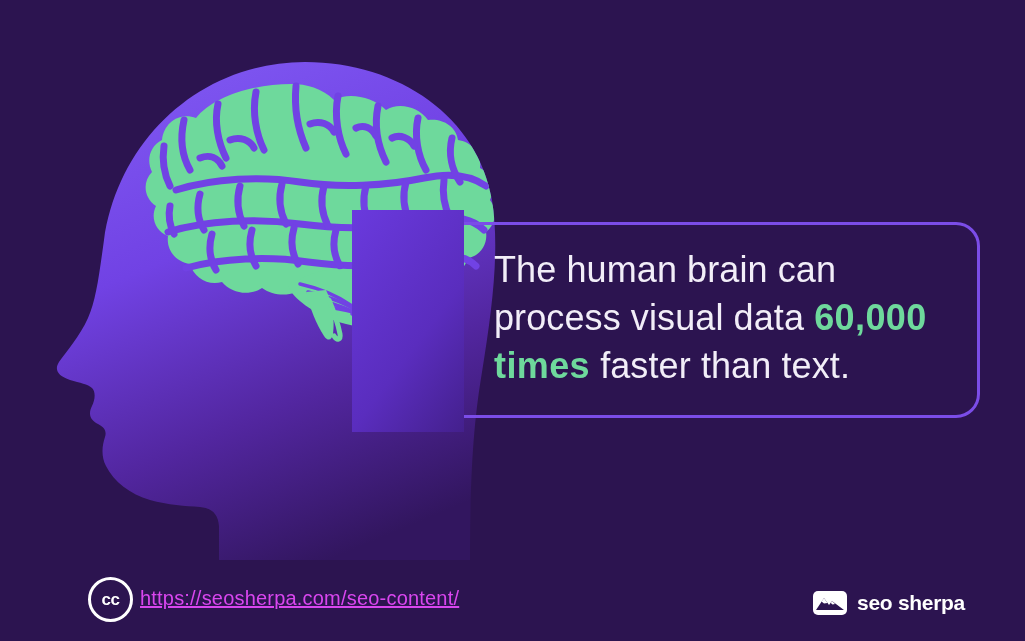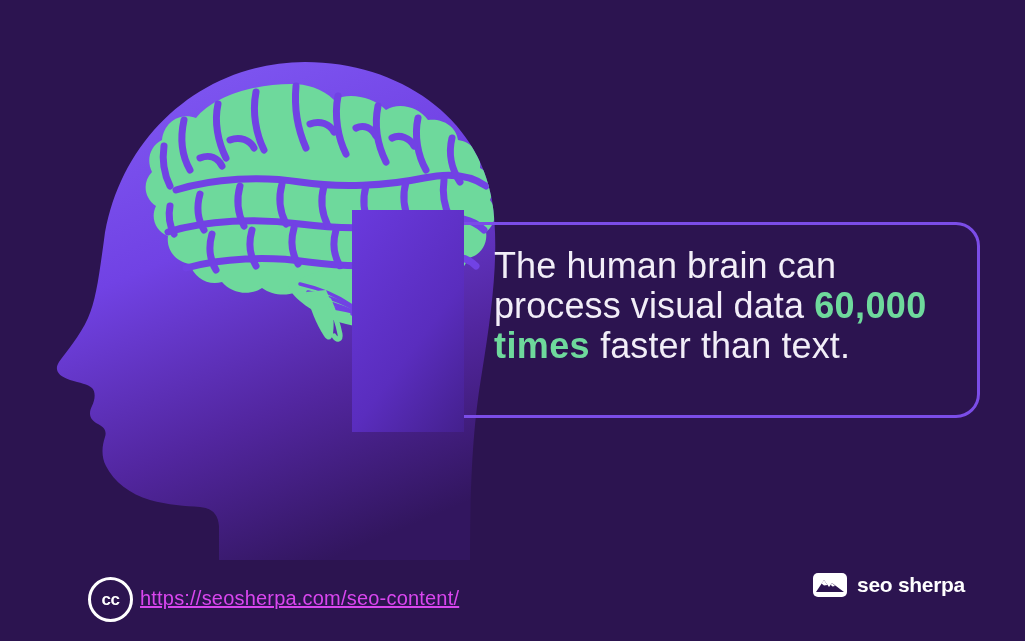--- a/index.html
+++ b/index.html
@@ -52,21 +52,21 @@
   }
 
   .quote-text {
     position: absolute;
     left: 494px;
     top: 246px;
     width: 458px;
     z-index: 6;
     color: #f2eef8;
     font-size: 36px;
-    line-height: 40px;
+    line-height: 48px;
     letter-spacing: 0.1px;
     font-weight: 400;
   }
   .quote-text .hl {
     color: #6ed99c;
     font-weight: 700;
     letter-spacing: 0.4px;
   }
 
   
@@ -98,21 +98,21 @@
     position: absolute;
     left: 140px;
     top: 28px;
     color: #d946ef;
     font-size: 20px;
     letter-spacing: 0.2px;
   }
   .brand {
     position: absolute;
     right: 60px;
-    top: 14px;
+    top: 32px;
     display: flex;
     align-items: flex-end;
     gap: 10px;
   }
   .brand-mark {
     width: 34px;
     height: 24px;
     background: #ffffff;
     border-radius: 5px;
     position: relative;

